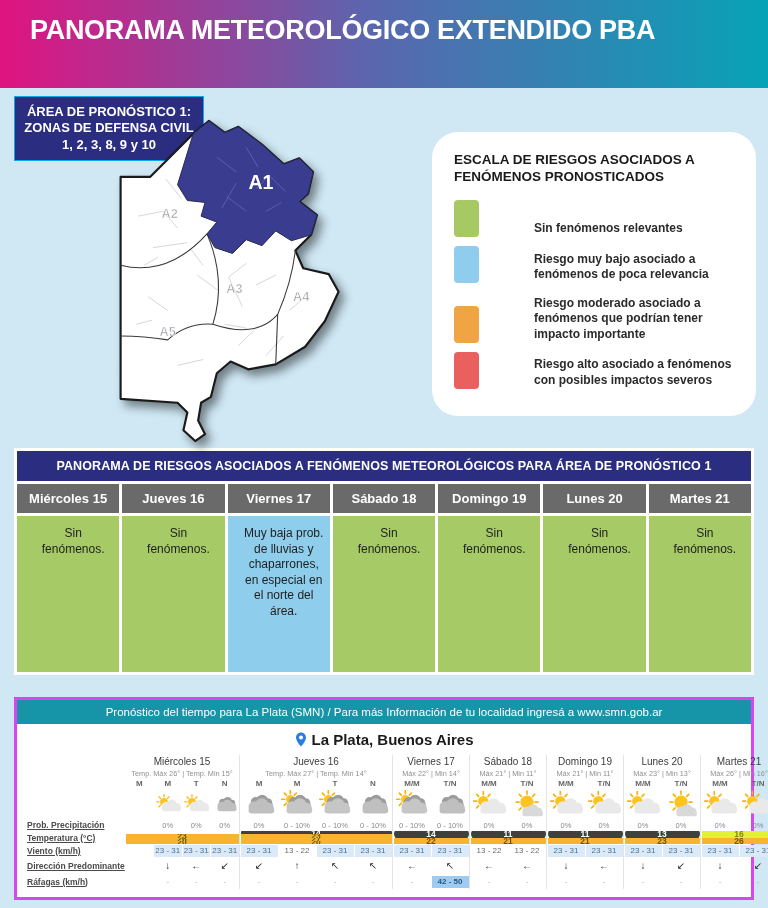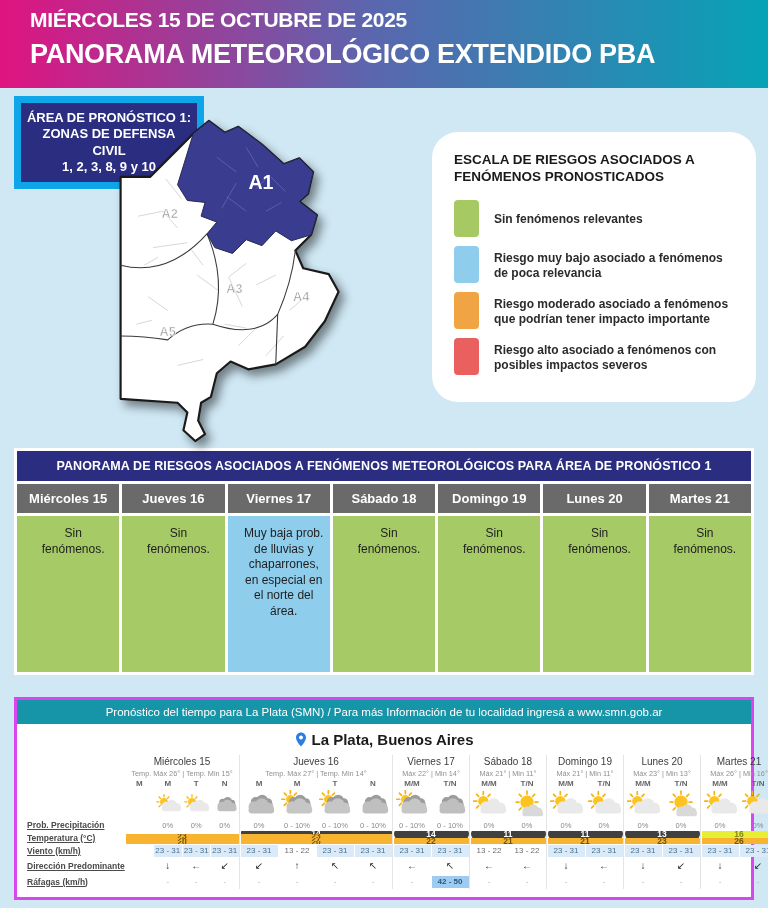--- a/index.html
+++ b/index.html
@@ -18,37 +18,37 @@
     color:#fff;
     padding:8px 0 0 30px;
   }
   .hdr-date { font-size:21px; font-weight:bold; letter-spacing:-0.3px; }
   .hdr-title { font-size:27px; font-weight:bold; letter-spacing:-0.3px; margin-top:7px; }
 
   
   .map-section { position:relative; height:360px; }
   .area-box {
     position:absolute; left:14px; top:8px; width:190px;
-    background:#2a2d80; border:7px solid #0ea5e9;
+    background:#2a2d80; border:1px solid #0ea5e9;
     color:#fff; text-align:center; font-weight:bold;
     font-size:13px; line-height:1.25; padding:7px 4px;
   }
   .map-wrap {
     position:absolute; left:102px; top:30px; width:318px; height:324px;
   }
   .map-wrap svg { filter:drop-shadow(5px 6px 5px rgba(0,0,0,0.45)); }
   .legend {
     position:absolute; left:432px; top:44px; width:324px;
     background:#fff; border-radius:26px; padding:20px 20px 18px 22px;
   }
   .legend-title {
     font-size:13.5px; font-weight:bold; color:#1a1a1a;
     text-align:left; line-height:1.25; margin-bottom:14px;
   }
-  .legend-item { display:flex; align-items:center; margin-bottom:9px; }
+  .legend-item { display:flex; align-items:flex-end; margin-bottom:9px;gap:40px; }
   .legend-swatch { width:25px; height:37px; border-radius:4px; flex:0 0 25px; margin-right:15px; }
   .legend-text { font-size:12px; font-weight:bold; color:#2b2b2b; line-height:1.3; padding-top:4px; }
 
   
   .risk { margin:0 14px; background:#fff; padding:3px; }
   .risk-title {
     background:#2a2d80; color:#fff; font-weight:bold; font-size:12.5px;
     text-align:center; padding:8px 2px; letter-spacing:0.1px;
   }
   .risk-days { display:grid; grid-template-columns:repeat(7,1fr); gap:3px; margin-top:3px; }
@@ -105,21 +105,20 @@
   .fc-dir .c { font-size:10px; color:#2b2b2b; }
   .fc-gust { height:15px; }
   .fc-gust .c { font-size:8px; color:#b5b5b5; }
   .gustchip { background:#9fcbf0; color:#235a86; width:calc(100% - 1px); height:12px;
               display:flex; align-items:center; justify-content:center; font-size:8px; font-weight:bold; }
 </style>
 </head>
 <body>
 
 <div class="hdr">
-  <div class="hdr-date">MIÉRCOLES 15 DE OCTUBRE DE 2025</div>
   <div class="hdr-title">PANORAMA METEOROLÓGICO EXTENDIDO PBA</div>
 </div>
 
 <div class="map-section">
 
   <div class="area-box">
     <div>ÁREA DE PRONÓSTICO 1:</div>
     <div>ZONAS DE DEFENSA CIVIL</div>
     <div>1, 2, 3, 8, 9 y 10</div>
   </div>

